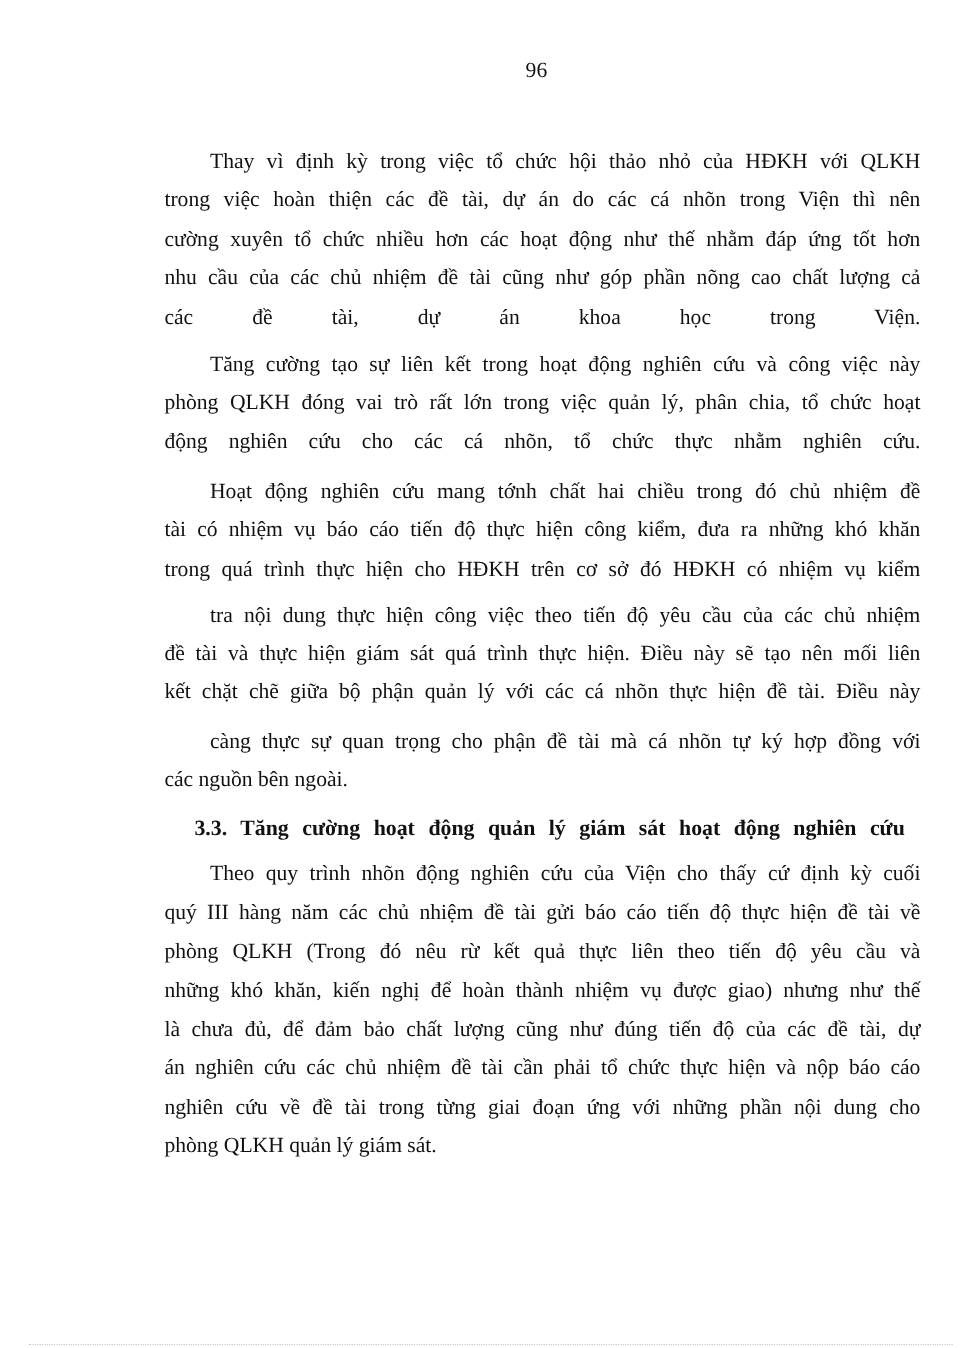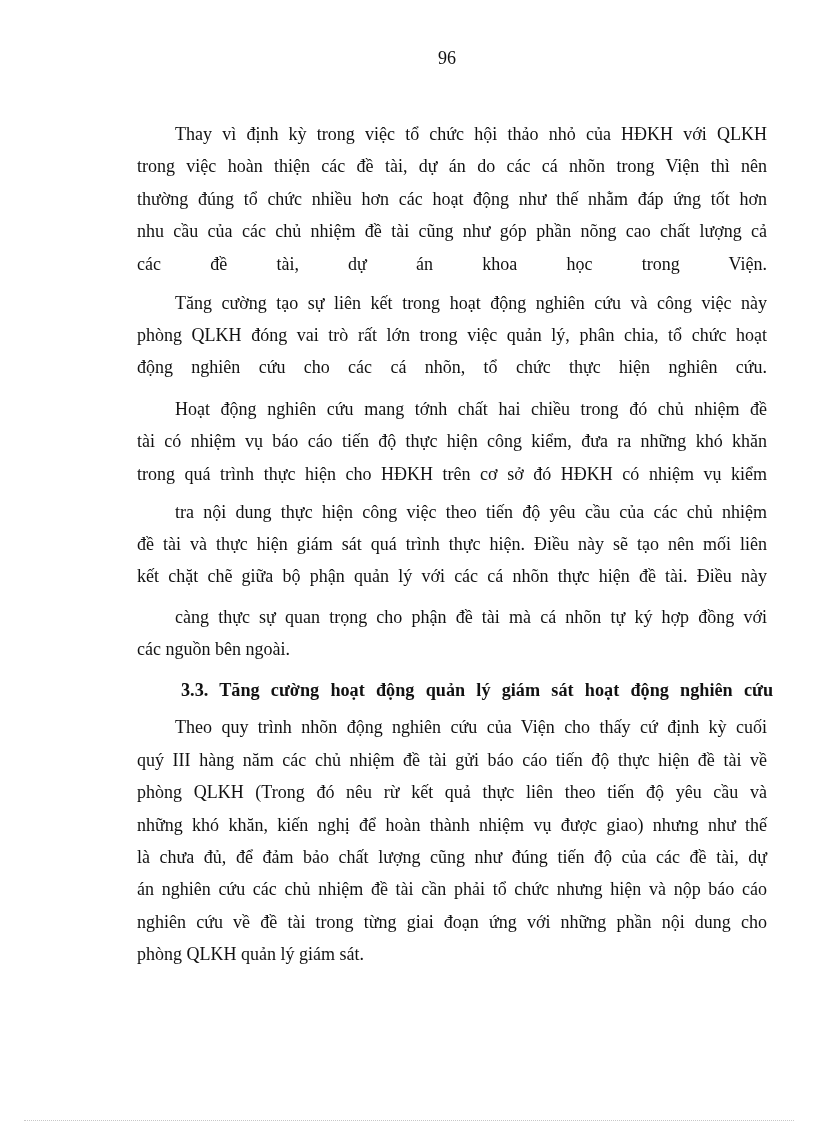--- a/index.html
+++ b/index.html
@@ -35,21 +35,21 @@
     }
     .line.indent {
       left: 175px;
       width: 592px;
     }
     .line.last {
       text-align-last: left;
     }
     .heading {
       position: absolute;
-      left: 181px;
+      left: 162px;
       width: 592px;
       font-size: 18.2px;
       line-height: 22px;
       font-weight: bold;
       white-space: nowrap;
       text-align: justify;
       text-align-last: justify;
     }
     .footer-rule {
       position: absolute;
@@ -63,29 +63,29 @@
 </head>
 <body>
 
 <div>
 
   <div class="page-number">96</div>
 
   <div>
     <div class="line indent" style="top:123px">Thay vì định kỳ trong việc tổ chức hội thảo nhỏ của HĐKH với QLKH</div>
     <div class="line" style="top:155px">trong việc hoàn thiện các đề tài, dự án do các cá nhõn trong Viện thì nên</div>
-    <div class="line" style="top:188px">thường đúng tổ chức nhiều hơn các hoạt động như thế nhằm đáp ứng tốt hơn</div>
+    <div class="line" style="top:188px">cường xuyên tổ chức nhiều hơn các hoạt động như thế nhằm đáp ứng tốt hơn</div>
     <div class="line" style="top:220px">nhu cầu của các chủ nhiệm đề tài cũng như góp phần nõng cao chất lượng cả</div>
     <div class="line" style="top:253px">các đề tài, dự án khoa học trong Viện.</div>
   </div>
 
   <div>
     <div class="line indent" style="top:292px">Tăng cường tạo sự liên kết trong hoạt động nghiên cứu và công việc này</div>
     <div class="line" style="top:324px">phòng QLKH đóng vai trò rất lớn trong việc quản lý, phân chia, tổ chức hoạt</div>
-    <div class="line" style="top:356px">động nghiên cứu cho các cá nhõn, tổ chức thực hiện nghiên cứu.</div>
+    <div class="line" style="top:356px">động nghiên cứu cho các cá nhõn, tổ chức thực nhằm nghiên cứu.</div>
   </div>
 
   <div>
     <div class="line indent" style="top:398px">Hoạt động nghiên cứu mang tớnh chất hai chiều trong đó chủ nhiệm đề</div>
     <div class="line" style="top:430px">tài có nhiệm vụ báo cáo tiến độ thực hiện công kiểm, đưa ra những khó khăn</div>
     <div class="line" style="top:463px">trong quá trình thực hiện cho HĐKH trên cơ sở đó HĐKH có nhiệm vụ kiểm</div>
   </div>
 
   <div>
     <div class="line indent" style="top:501px">tra nội dung thực hiện công việc theo tiến độ yêu cầu của các chủ nhiệm</div>
@@ -99,19 +99,19 @@
   </div>
 
   <div class="heading" style="top:679px">3.3. Tăng cường hoạt động quản lý giám sát hoạt động nghiên cứu</div>
 
   <div>
     <div class="line indent" style="top:716px">Theo quy trình nhõn động nghiên cứu của Viện cho thấy cứ định kỳ cuối</div>
     <div class="line" style="top:749px">quý III hàng năm các chủ nhiệm đề tài gửi báo cáo tiến độ thực hiện đề tài về</div>
     <div class="line" style="top:781px">phòng QLKH (Trong đó nêu rừ kết quả thực liên theo tiến độ yêu cầu và</div>
     <div class="line" style="top:814px">những khó khăn, kiến nghị để hoàn thành nhiệm vụ được giao) nhưng như thế</div>
     <div class="line" style="top:846px">là chưa đủ, để đảm bảo chất lượng cũng như đúng tiến độ của các đề tài, dự</div>
-    <div class="line" style="top:878px">án nghiên cứu các chủ nhiệm đề tài cần phải tổ chức nhưng hiện và nộp báo cáo</div>
+    <div class="line" style="top:878px">án nghiên cứu các chủ nhiệm đề tài cần phải tổ chức thực hiện và nộp báo cáo</div>
     <div class="line" style="top:911px">nghiên cứu về đề tài trong từng giai đoạn ứng với những phần nội dung cho</div>
     <div class="line last" style="top:943px">phòng QLKH quản lý giám sát.</div>
   </div>
 
   <div class="footer-rule"></div>
 </div>
 
 </body></html>

